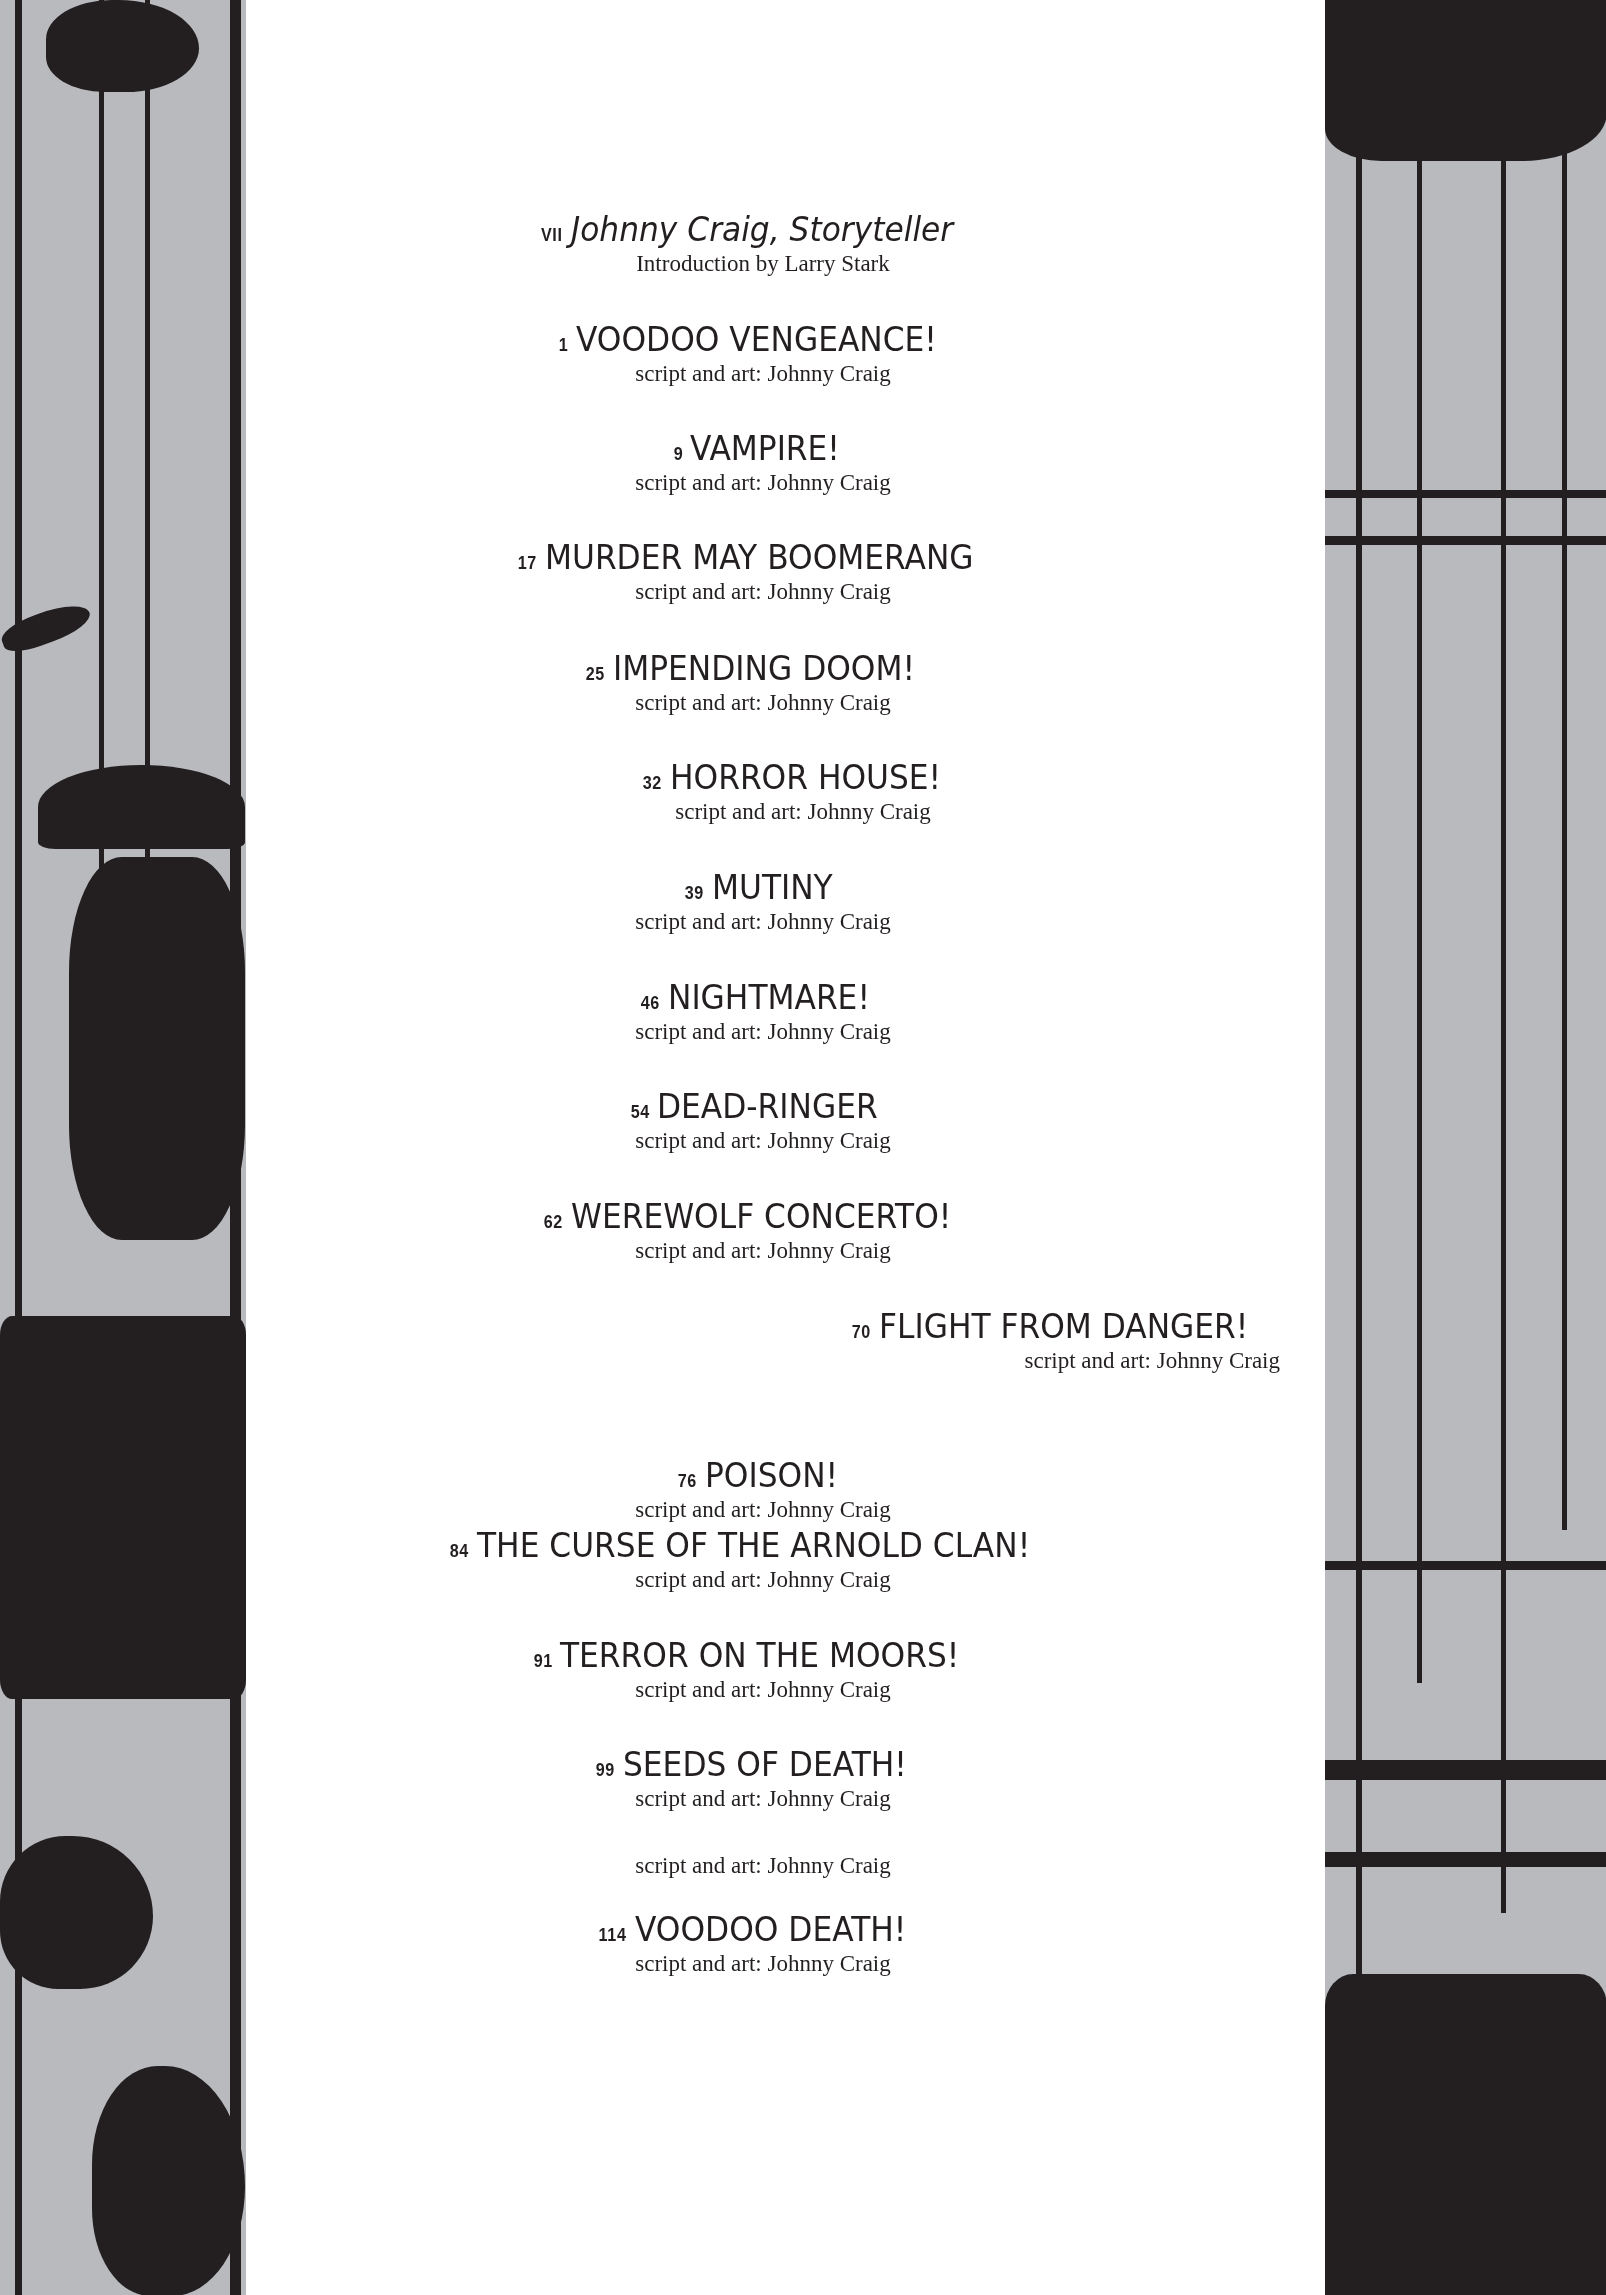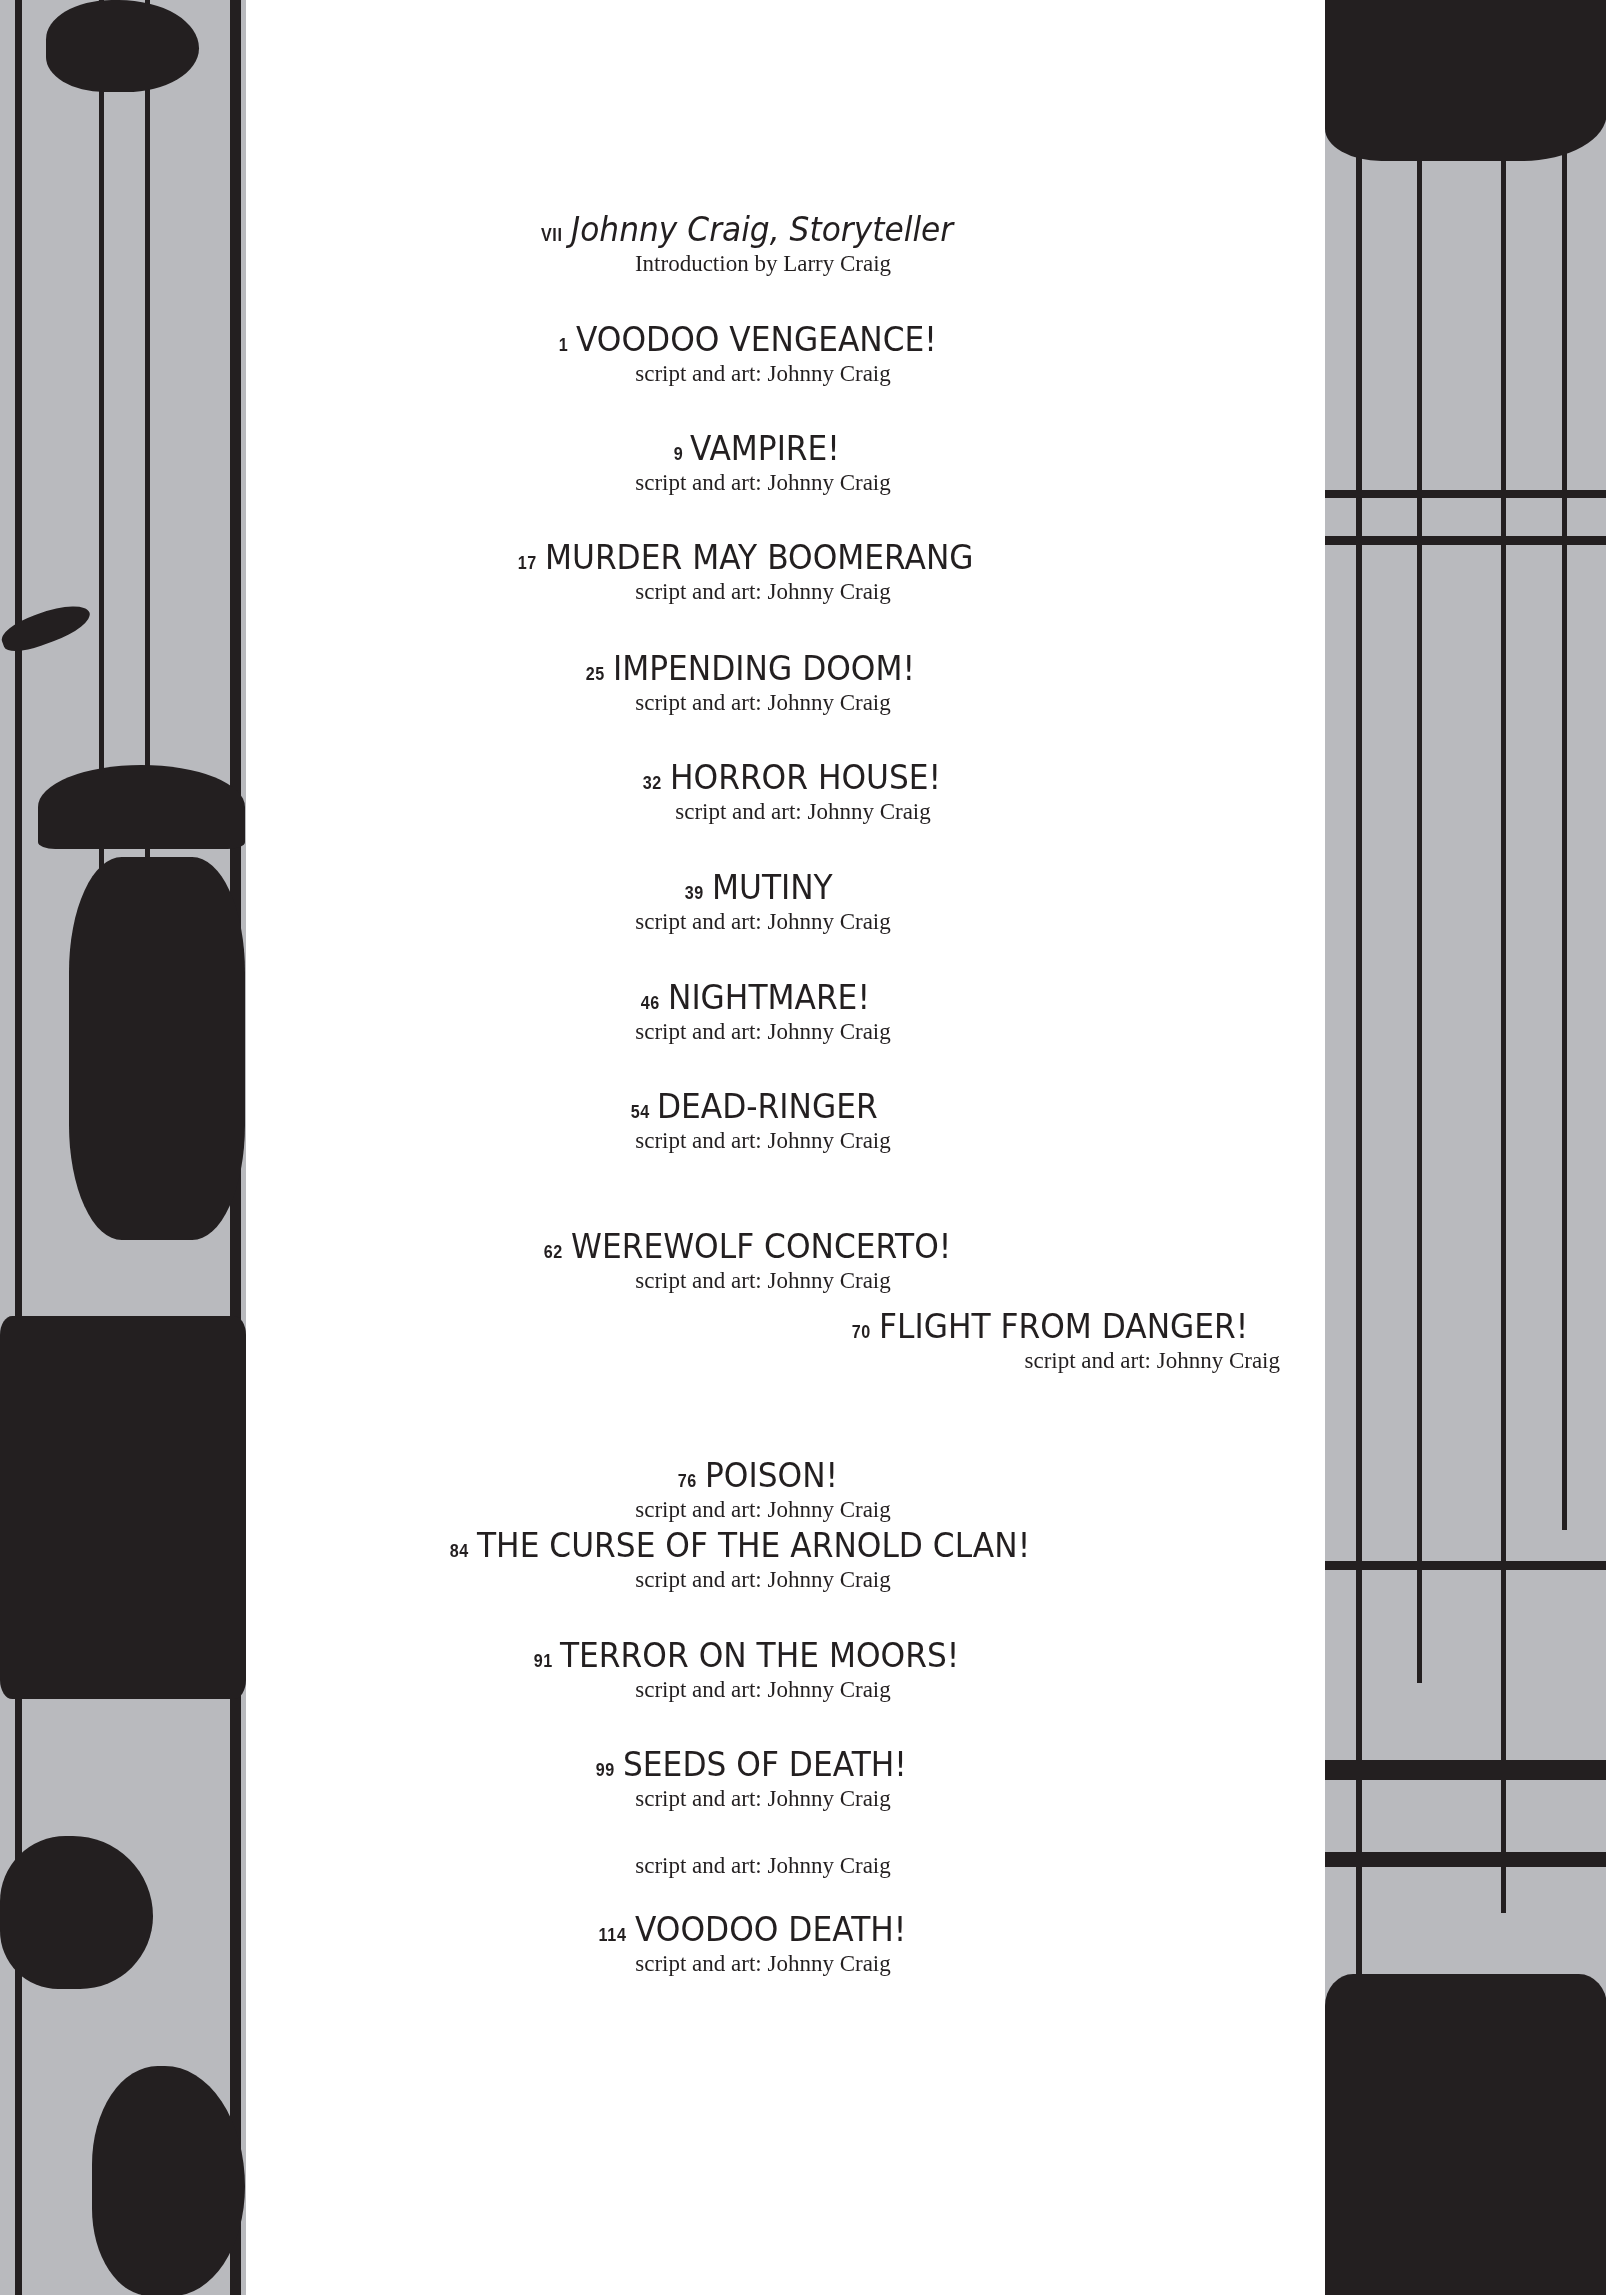--- a/index.html
+++ b/index.html
@@ -44,21 +44,21 @@
   <div class="streak" style="left:0;top:536px;width:282px;height:9.2px;"></div>
   <div class="streak" style="left:0;top:1561px;width:282px;height:9.2px;"></div>
   <div class="streak" style="left:0;top:1760px;width:282px;height:20px;"></div>
   <div class="streak" style="left:0;top:1852px;width:282px;height:15.3px;"></div>
   <div class="blob" style="left:0;top:1974px;width:282px;height:321px;border-radius:10% 10% 0 0;"></div>
 </div>
 
 <div class="toc">
   <div class="entry" style="top:208px;">
     <div class="title-line"><span class="num">VII</span><span class="title italic">Johnny Craig, Storyteller</span></div>
-    <div class="sub">Introduction by Larry Craig</div>
+    <div class="sub">Introduction by Larry Stark</div>
   </div>
   <div class="entry" style="top:318px;">
     <div class="title-line"><span class="num">1</span><span class="title">VOODOO VENGEANCE!</span></div>
     <div class="sub">script and art: Johnny Craig</div>
   </div>
   <div class="entry" style="top:427px;">
     <div class="title-line"><span class="num">9</span><span class="title">VAMPIRE!</span></div>
     <div class="sub">script and art: Johnny Craig</div>
   </div>
   <div class="entry" style="top:536px;">
@@ -78,21 +78,21 @@
     <div class="sub">script and art: Johnny Craig</div>
   </div>
   <div class="entry" style="top:976px;">
     <div class="title-line"><span class="num">46</span><span class="title">NIGHTMARE!</span></div>
     <div class="sub">script and art: Johnny Craig</div>
   </div>
   <div class="entry" style="top:1085px;">
     <div class="title-line"><span class="num">54</span><span class="title">DEAD-RINGER</span></div>
     <div class="sub">script and art: Johnny Craig</div>
   </div>
-  <div class="entry" style="top:1195px;margin-top:30px;">
+  <div class="entry" style="top:1195px;">
     <div class="title-line"><span class="num">62</span><span class="title">WEREWOLF CONCERTO!</span></div>
     <div class="sub">script and art: Johnny Craig</div>
   </div>
   <div class="entry" style="top:1305px;text-align:right;">
     <div class="title-line"><span class="num">70</span><span class="title">FLIGHT FROM DANGER!</span></div>
     <div class="sub">script and art: Johnny Craig</div>
   </div>
   <div class="entry" style="top:1454px;">
     <div class="title-line"><span class="num">76</span><span class="title">POISON!</span></div>
     <div class="sub">script and art: Johnny Craig</div>

